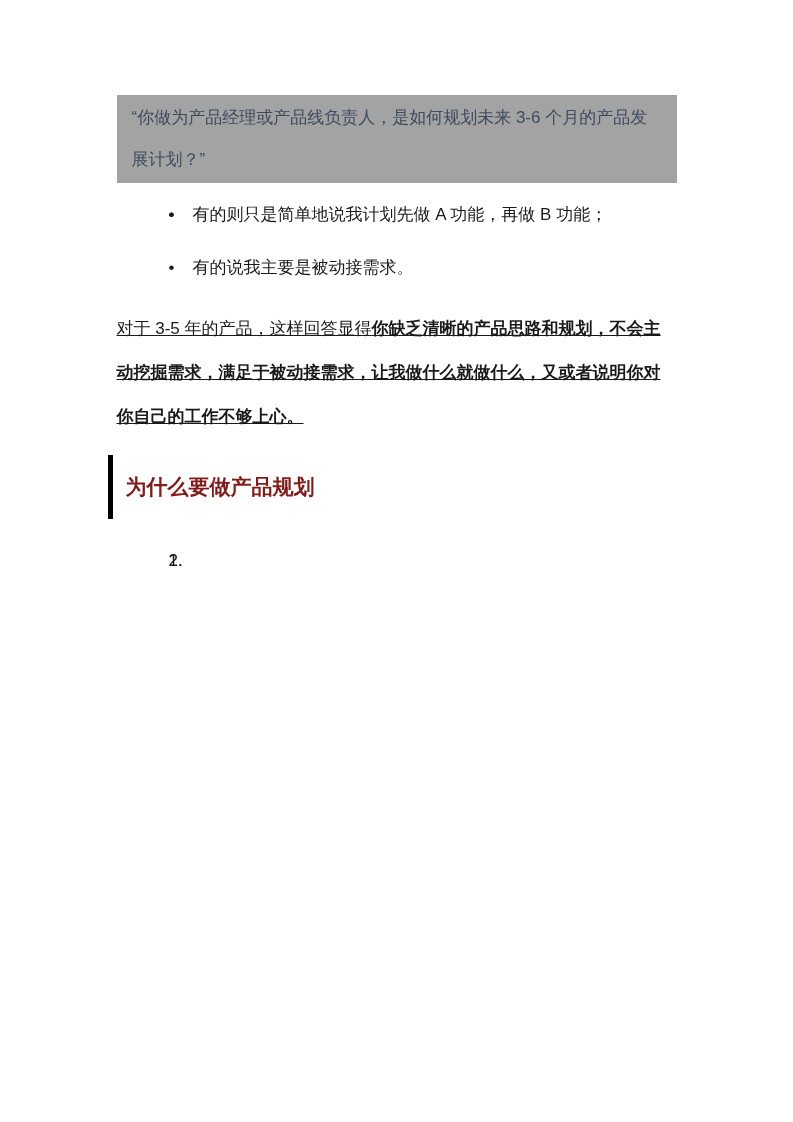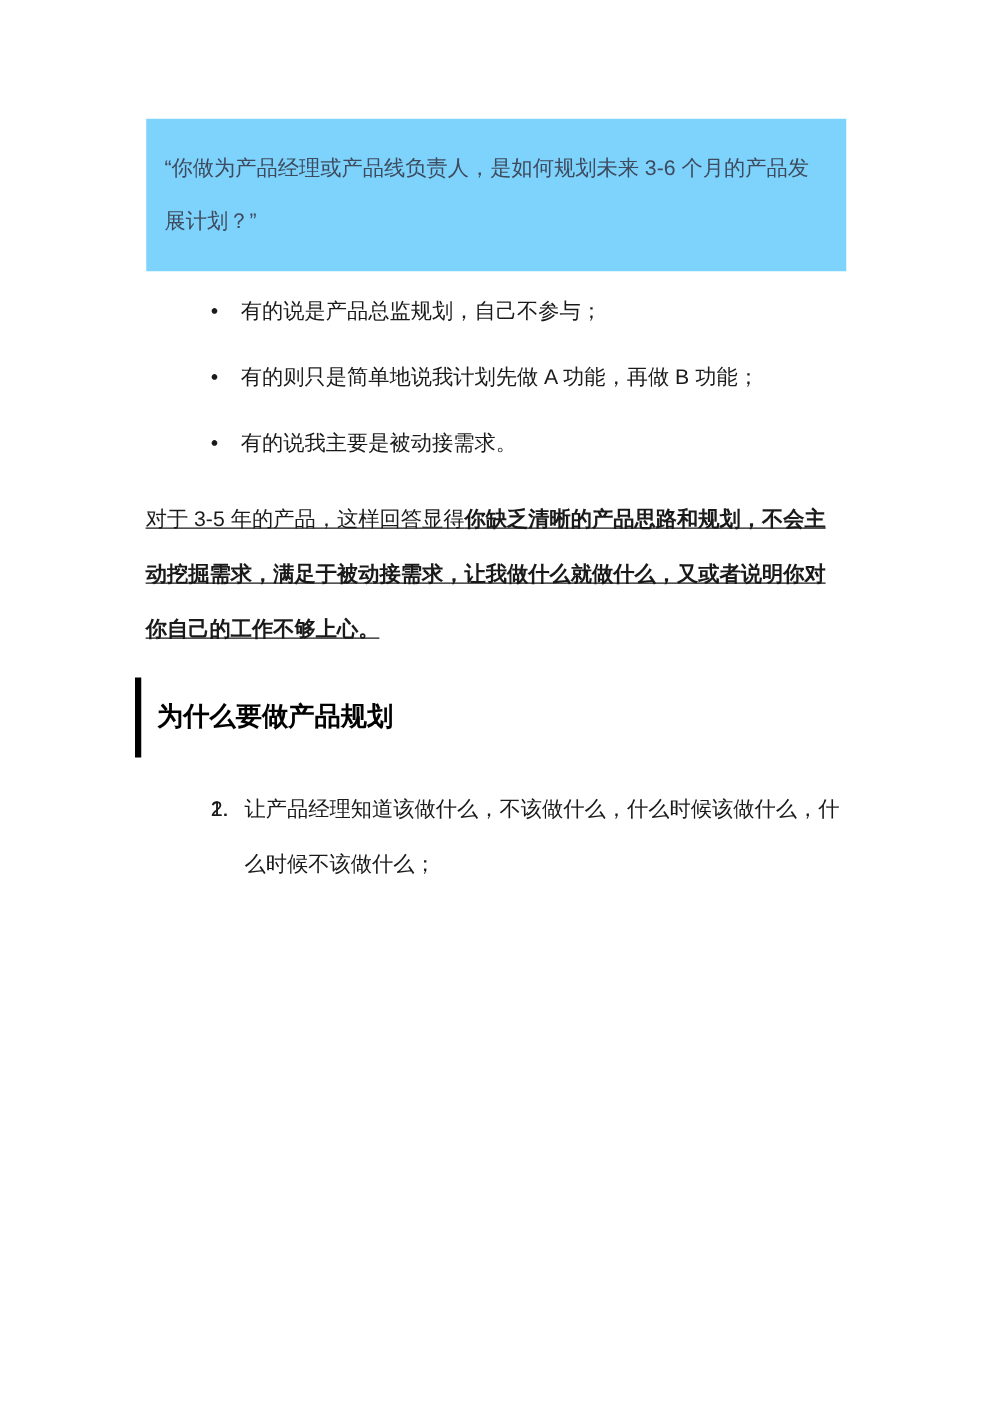--- a/index.html
+++ b/index.html
@@ -17,23 +17,23 @@
   .page {
     width: 560px;
     margin: 0 auto;
     padding-top: 95px;
     padding-bottom: 60px;
     font-size: 17px;
     line-height: 44px;
   }
   
   .quote {
-    background: #7dd3fc;
+    background: #a3a3a3;
     color: #3e4a5e;
-    padding: 19px 15px;
+    padding: 2px 15px;
     line-height: 42px;
     font-size: 17px;
   }
   
   ul.bullets {
     list-style: none;
     margin: 10px 0 0 0;
     padding: 0;
   }
   ul.bullets li {
@@ -55,21 +55,21 @@
   p.para .bold {
     font-weight: 700;
   }
   
   h2.section-heading {
     margin: 16px 0 0 -9px;
     border-left: 5px solid #000000;
     padding-left: 13px;
     font-size: 21px;
     font-weight: 700;
-    color: #000000;
+    color: #7f1d1d;
     line-height: 64px;
   }
   
   ol.numbered {
     list-style: none;
     margin: 20px 0 0 0;
     padding: 0;
   }
   ol.numbered li {
     position: relative;
@@ -87,21 +87,20 @@
 
 <div class="page">
 
   <div class="quote">
     <span>“你做为产品经理或产品线负责人，是如何规划未来 3-6 个月的产品发展计划？”</span>
   </div>
 
   <ul class="bullets">
     <li>
       <span class="marker">•</span>
-      <span>有的说是产品总监规划，自己不参与；</span>
     </li>
     <li>
       <span class="marker">•</span>
       <span>有的则只是简单地说我计划先做 A 功能，再做 B 功能；</span>
     </li>
     <li>
       <span class="marker">•</span>
       <span>有的说我主要是被动接需求。</span>
     </li>
   </ul>
@@ -113,17 +112,16 @@
 
   <h2 class="section-heading">为什么要做产品规划</h2>
 
 
   <ol class="numbered">
     <li>
       <span class="num">1.</span>
     </li>
     <li>
       <span class="num">2.</span>
-      <span>让产品经理知道该做什么，不该做什么，什么时候该做什么，什么时候不该做什么；</span>
     </li>
   </ol>
 
 </div>
 
 </body></html>

